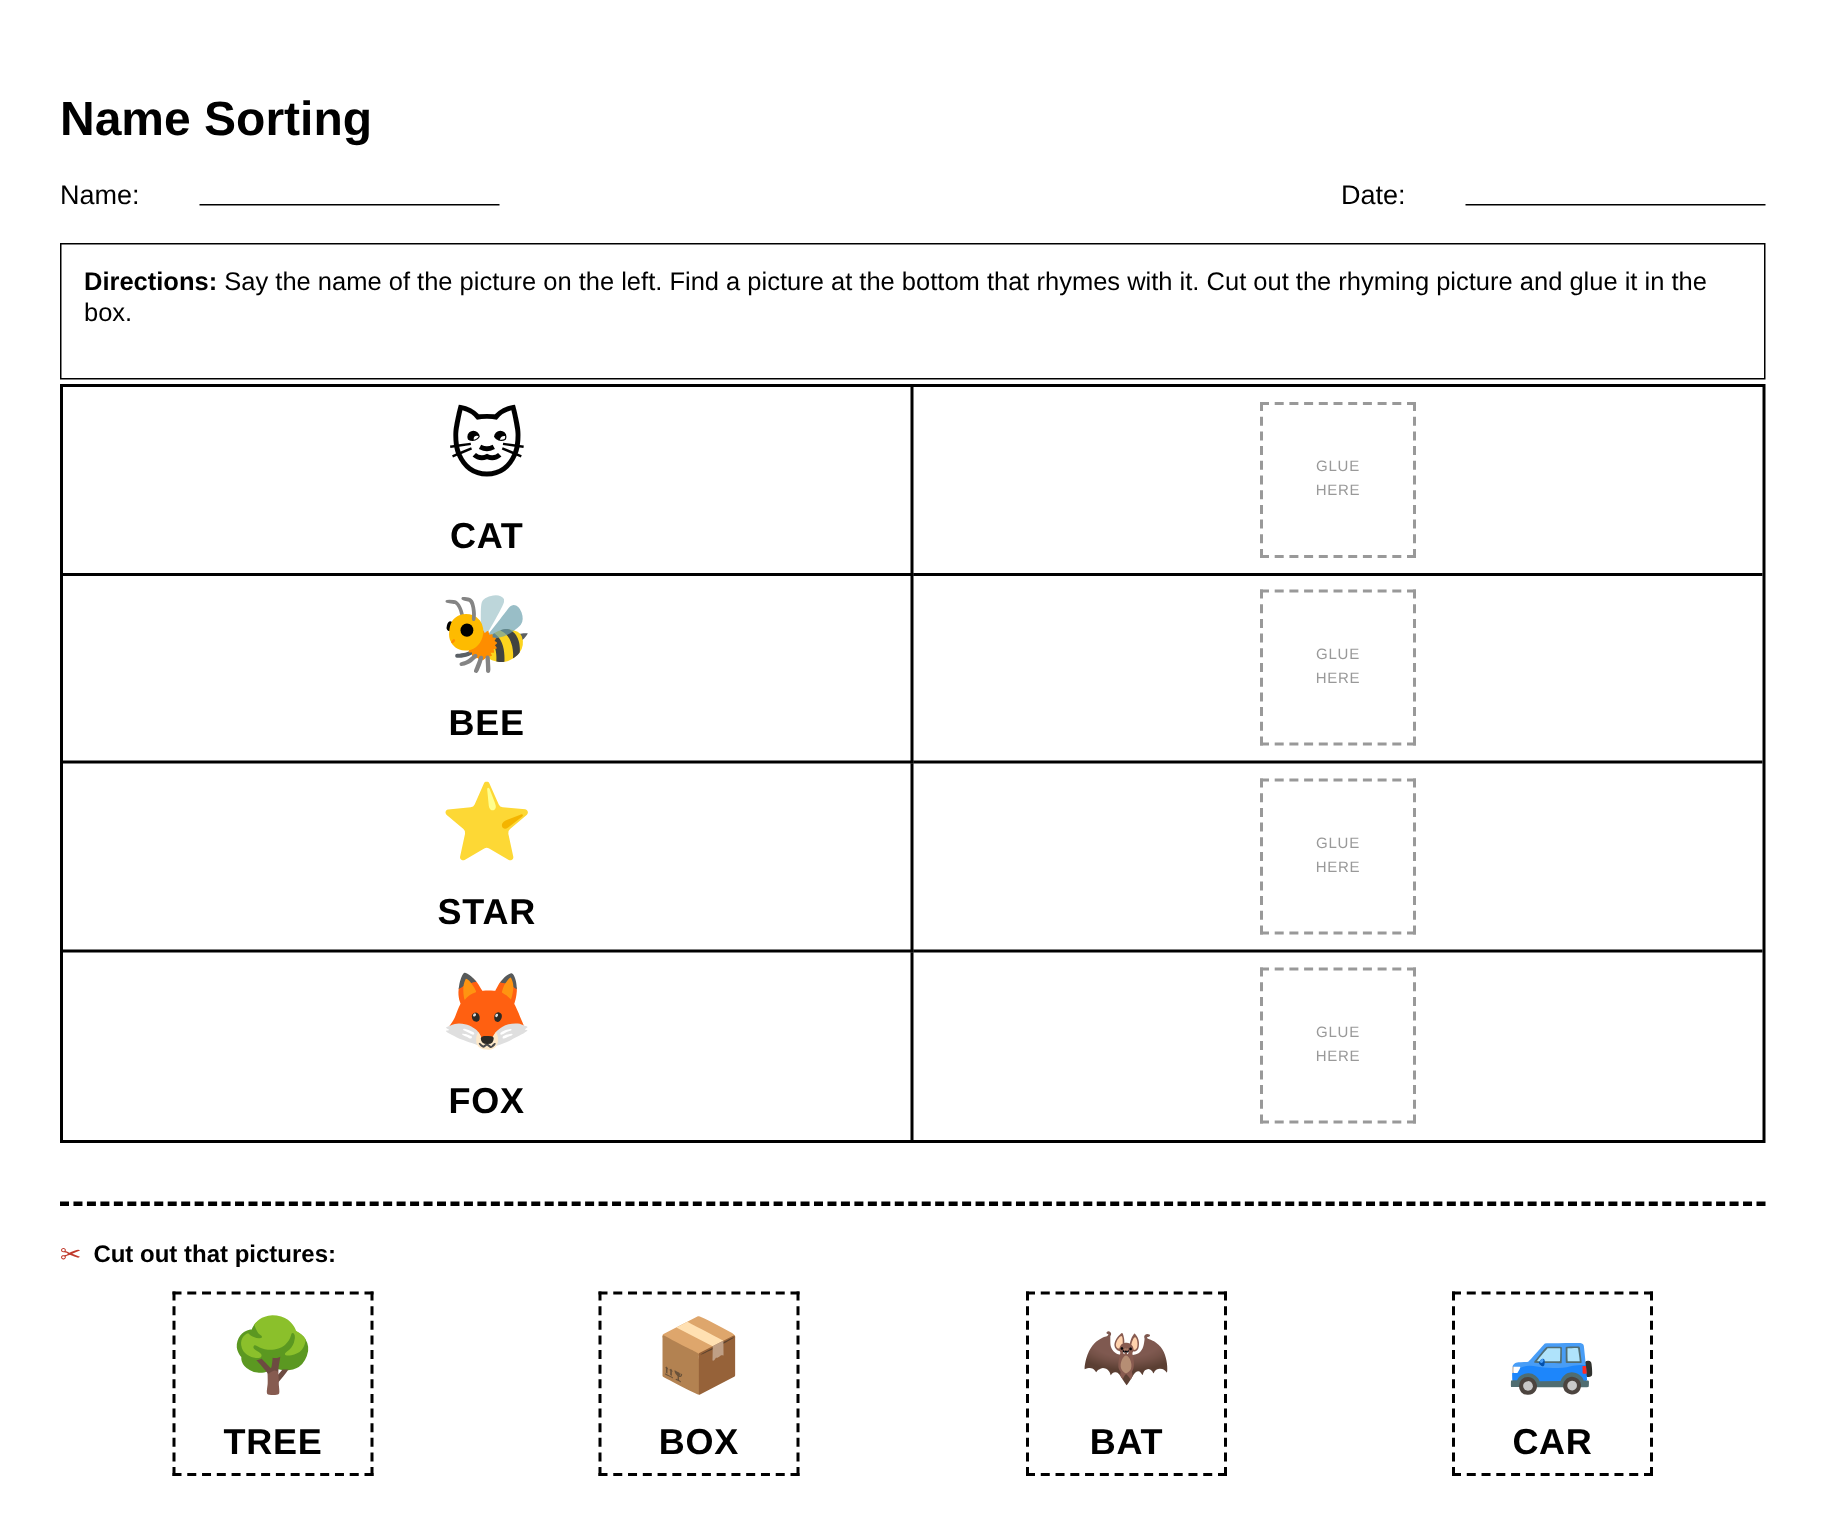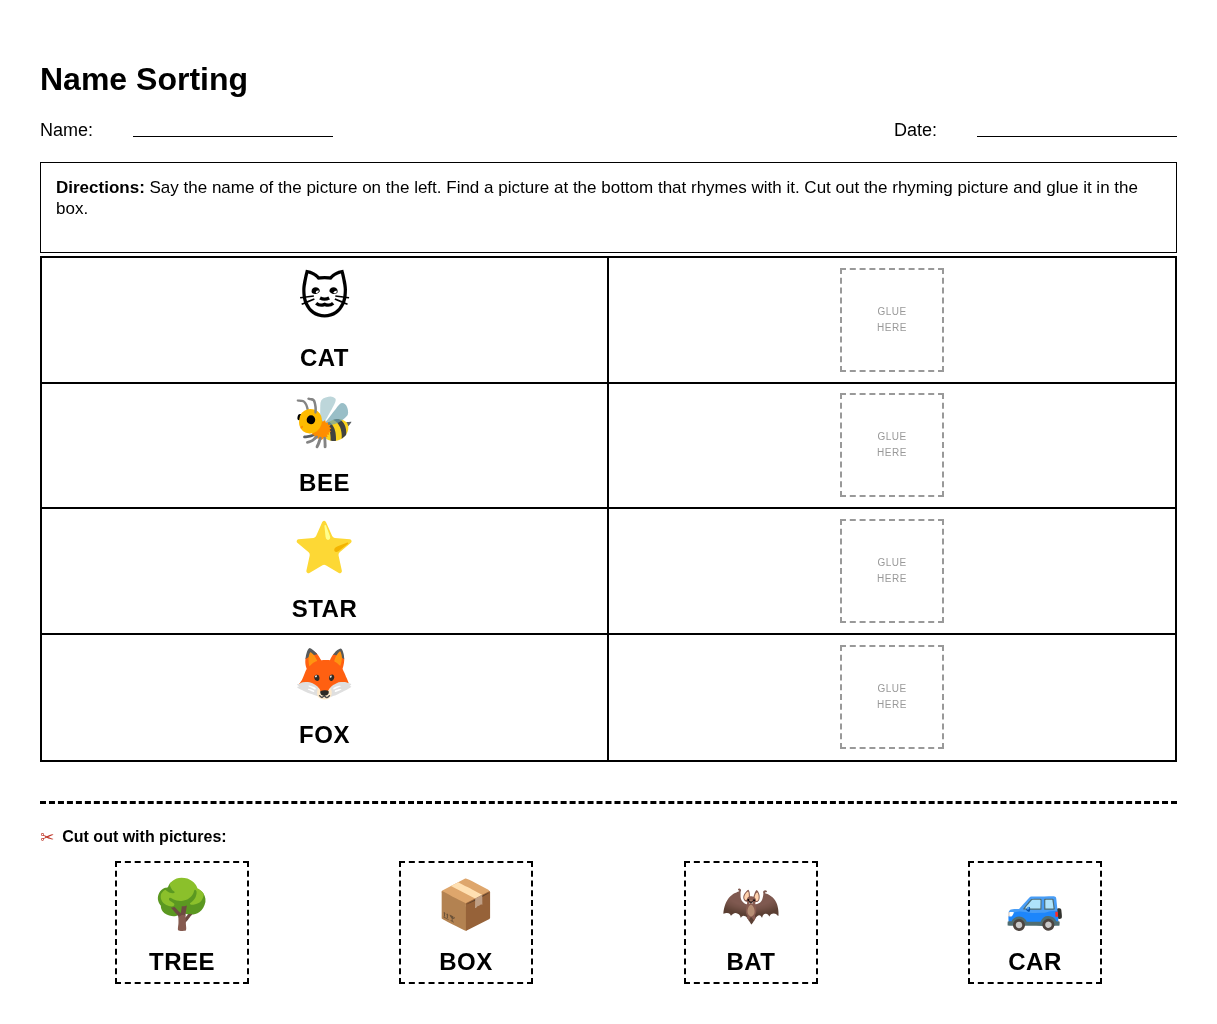--- a/index.html
+++ b/index.html
@@ -133,21 +133,21 @@
     </div>
     <div class="cell last">
       <div class="glue">GLUE<br>HERE</div>
     </div>
   </div>
 
   <div class="cutline"></div>
 
   <div class="cut-heading">
     <span class="scissors">✂</span>
-    <span>Cut out with pictures:</span>
+    <span>Cut out that pictures:</span>
   </div>
 
   <div class="cards">
     <div class="card" style="left:75px;">
       <div class="emoji">🌳</div>
       <div class="word">TREE</div>
     </div>
     <div class="card" style="left:359px;">
       <div class="emoji">📦</div>
       <div class="word">BOX</div>

